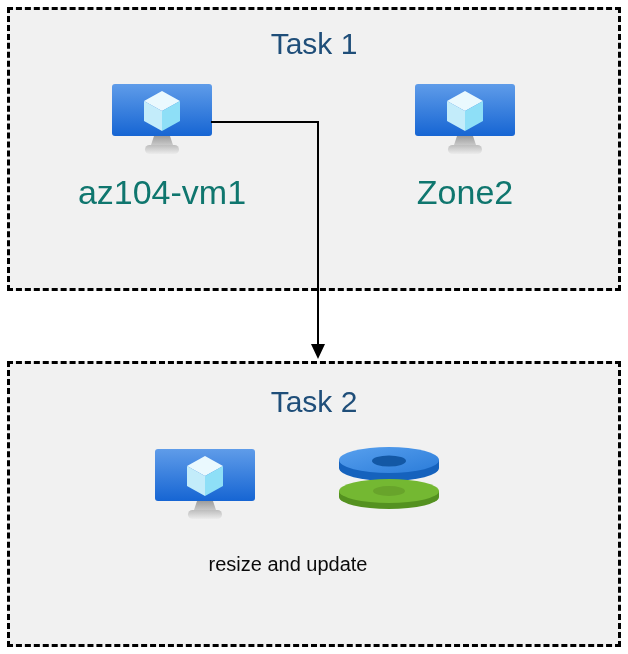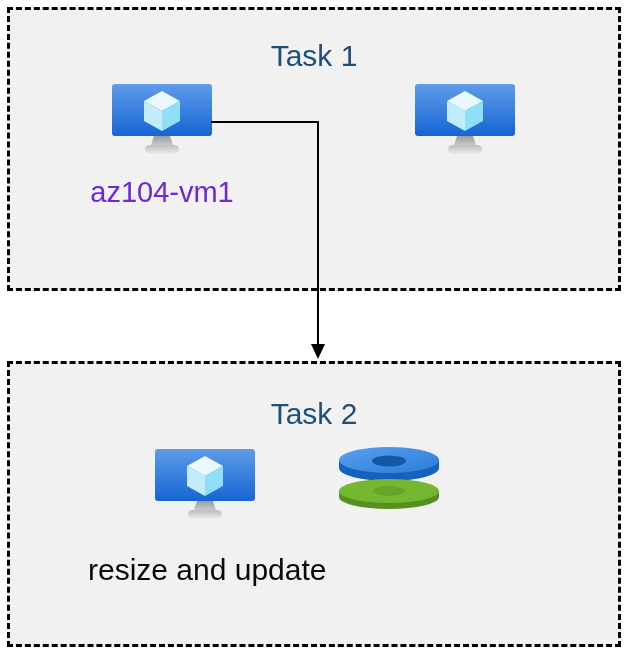--- a/index.html
+++ b/index.html
@@ -26,42 +26,42 @@
   .task-box.task1 { top: 7px;   height: 284px; }
   .task-box.task2 { top: 361px; height: 286px; padding-left: 28px; }
   .task-title {
     position: absolute;
     left: 0;
     width: 100%;
     text-align: center;
     color: #1f4e79;
     font-size: 30px;
     line-height: 32px;
-    margin-top: 12px;
   }
   .task1 .task-title { top: 18px; }
   .task2 .task-title { top: 22px; }
   .icon {
     position: absolute;
     display: block;
   }
   .vm-label {
     position: absolute;
     width: 200px;
     text-align: center;
-    color: #6d28d9;
-    font-size: 29px;
+    color: #0f766e;
+    font-size: 34px;
     line-height: 37px;
     white-space: nowrap;
   }
   .caption {
     position: absolute;
     width: 400px;
+    text-align: center;
     color: #0a0a0a;
-    font-size: 30px;
+    font-size: 20px;
   }
   .connector {
     position: absolute;
     left: 0;
     top: 0;
     width: 628px;
     height: 654px;
     pointer-events: none;
   }
 </style>
@@ -119,20 +119,21 @@
     <use href="#vmIcon"></use>
   </svg>
   <div class="vm-label" style="left:62px; top:174px;">
     <div>az104-vm1</div>
   </div>
 
   <svg class="icon" style="left:415px; top:84px;" width="100" height="72" viewBox="0 0 100 72">
     <use href="#vmIcon"></use>
   </svg>
   <div class="vm-label" style="left:365px; top:174px;">
+    <div>Zone2</div>
   </div>
 
   <svg class="connector" viewBox="0 0 628 654">
     <path d="M211,122 H318 V345" fill="none" stroke="#000000" stroke-width="2"></path>
     <polygon points="318,359 311,344 325,344" fill="#000000"></polygon>
   </svg>
 
   <svg class="icon" style="left:155px; top:449px;" width="100" height="72" viewBox="0 0 100 72">
     <use href="#vmIcon"></use>
   </svg>

